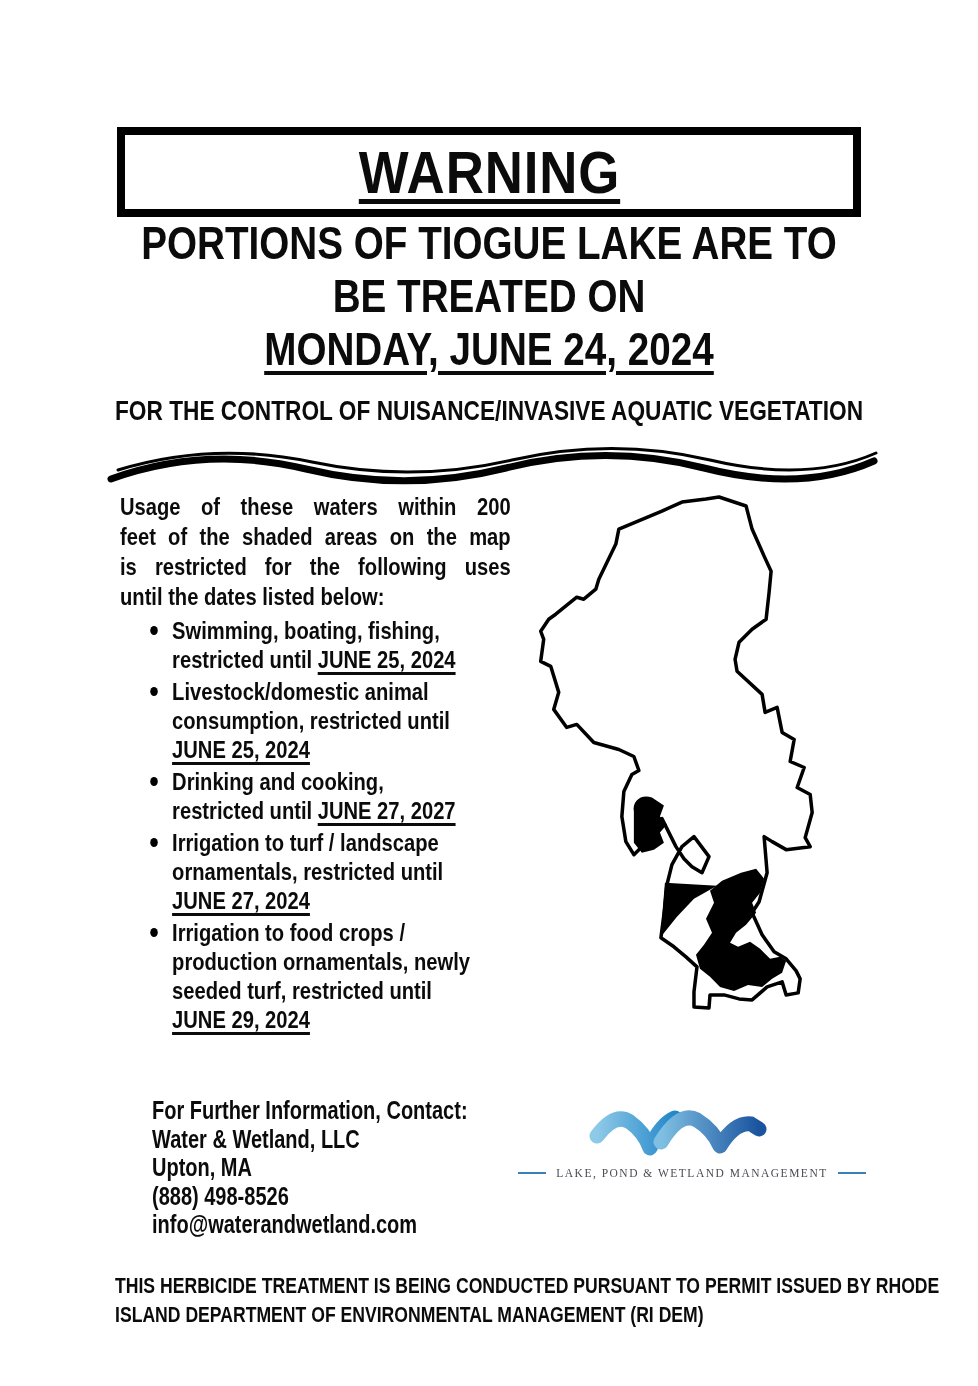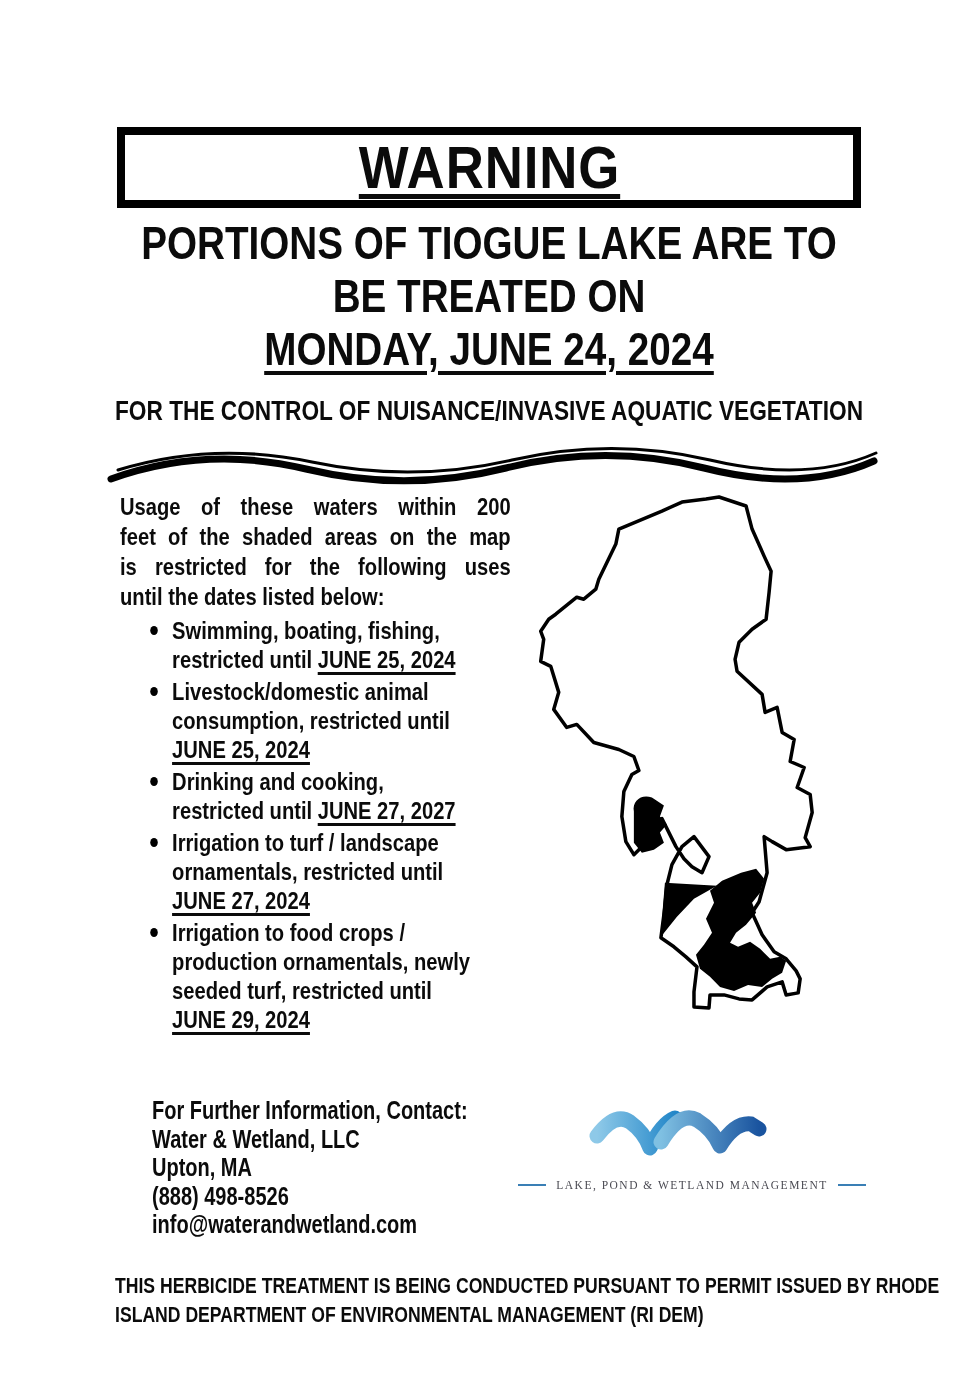--- a/index.html
+++ b/index.html
@@ -3,21 +3,21 @@
 <meta charset="utf-8">
 <style>
   html,body{margin:0;padding:0;}
   body{
     width:978px;height:1386px;position:relative;overflow:hidden;
     background:#ffffff;color:#0b0b0b;
     font-family:"Liberation Sans",sans-serif;
   }
   
   .warning-box{
-    position:absolute;left:117px;top:127px;width:744px;height:81px;
+    position:absolute;left:117px;top:127px;width:744px;height:90px;
     border:8px solid #000;box-sizing:border-box;
     display:flex;align-items:center;justify-content:center;
   }
   .warning-title{
     font-size:60px;font-weight:bold;letter-spacing:1px;white-space:nowrap;
     transform:scaleX(0.88);transform-origin:50% 50%;
     text-decoration:underline;text-decoration-thickness:5px;text-underline-offset:6px;
   }
   
   .headline{
@@ -67,21 +67,21 @@
   }
   
   .logo{position:absolute;left:518px;top:1098px;width:348px;height:140px;text-align:center;}
   .logo-wave{display:block;margin:0 auto;}
   .logo-wordmark{
     font-family:"Liberation Serif",serif;font-weight:normal;
     font-size:31px;letter-spacing:3px;color:#26262e;white-space:nowrap;
     margin-top:-2px;
   }
   .logo-tagline-row{
-    display:flex;align-items:center;justify-content:center;gap:10px;margin-top:19px;
+    display:flex;align-items:center;justify-content:center;gap:10px;margin-top:7px;
   }
   .tagline-rule{height:0;border-top:2px solid #3a7fb5;width:62px;}
   .logo-tagline{
     font-size:11.5px;letter-spacing:1.5px;color:#4a4a52;white-space:nowrap;
     font-family:"Liberation Serif",serif;
   }
   
   .footer{
     position:absolute;left:115px;top:1271px;width:960px;
     transform:scaleX(0.80);transform-origin:0 0;

